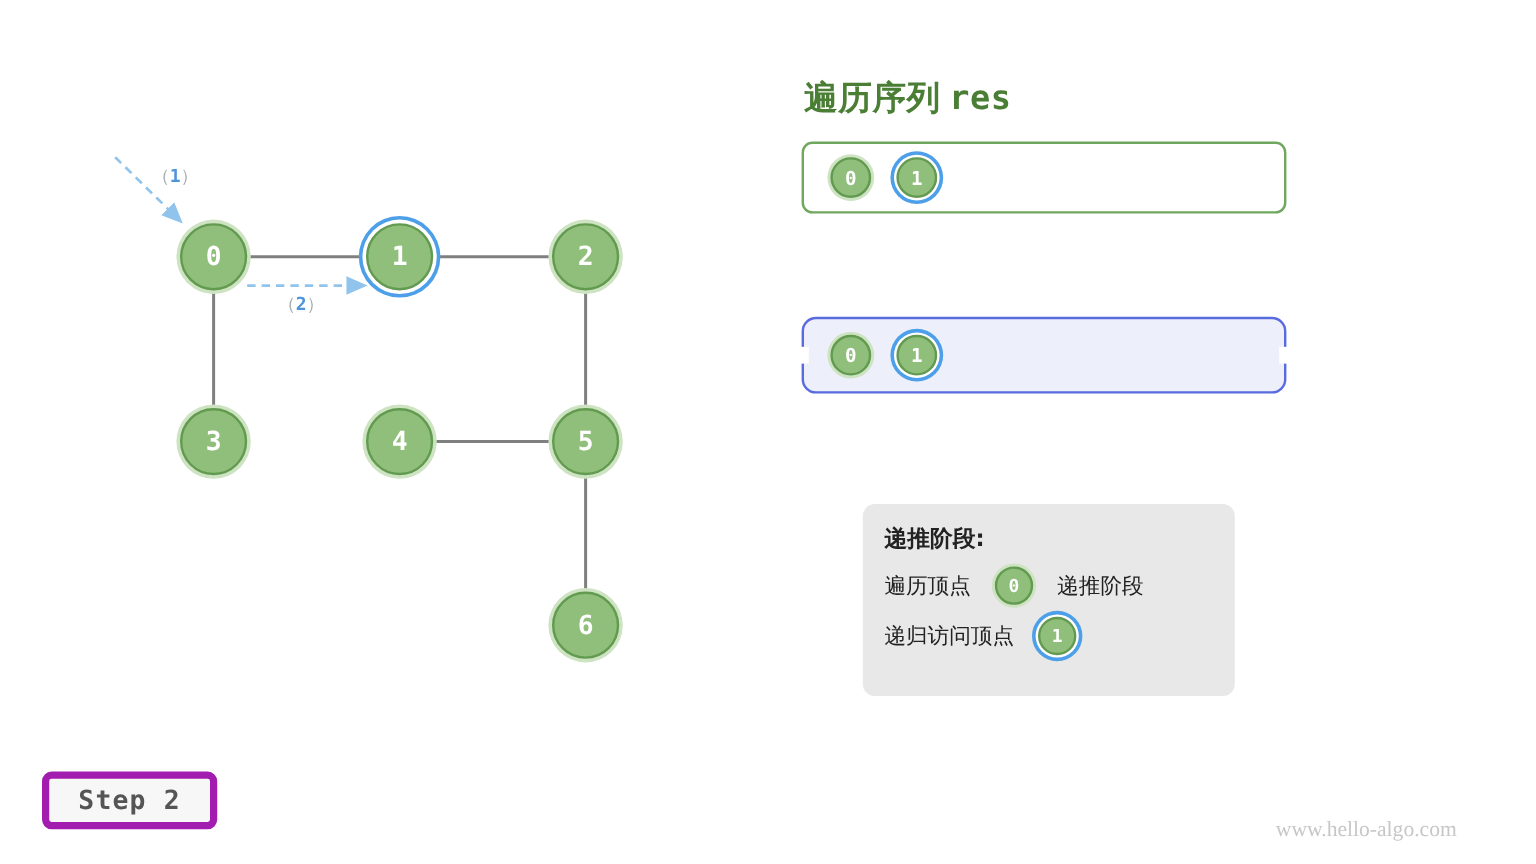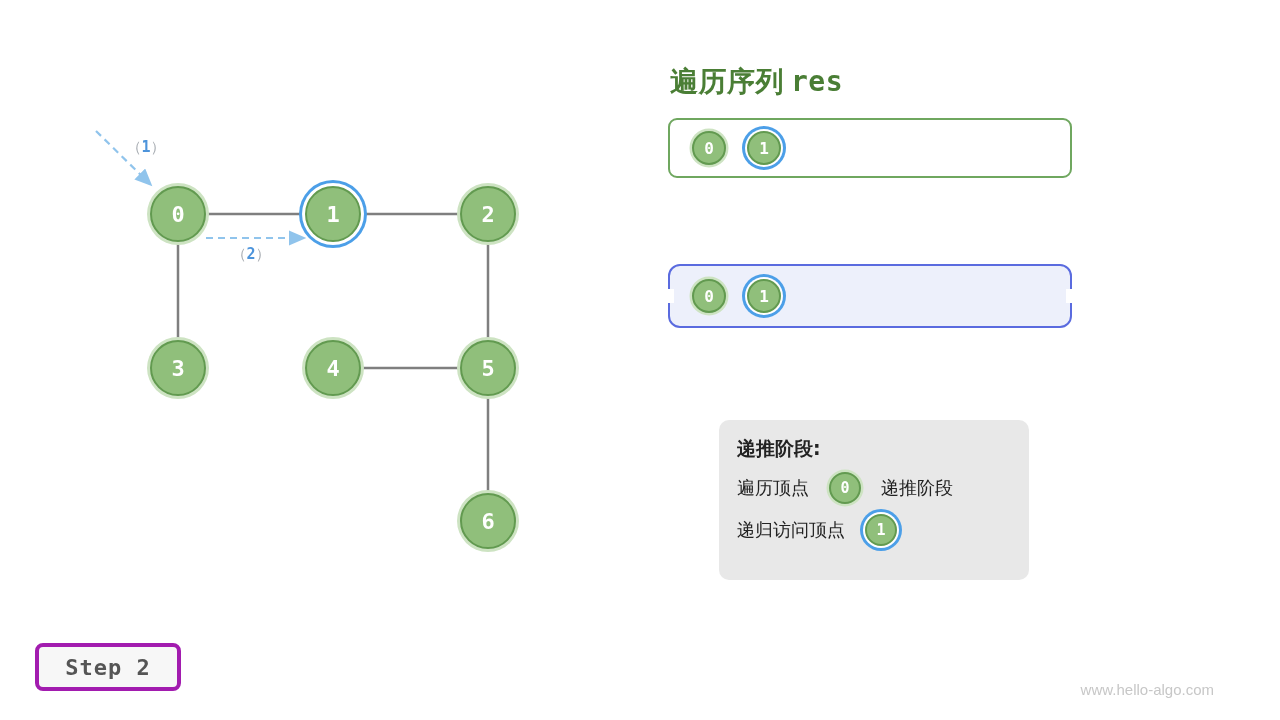--- a/index.html
+++ b/index.html
@@ -44,26 +44,26 @@
 
   .info-box{position:absolute;left:719px;top:420px;width:310px;height:160px;
             background:var(--info-bg);border-radius:10px;padding:16px 18px;box-sizing:border-box;
             display:flex;flex-direction:column;gap:10px;}
   .info-title{font-size:19px;font-weight:bold;color:#222;}
   .info-line{display:flex;align-items:center;gap:20px;font-size:18px;color:#222;white-space:nowrap;}
   .chips-inline{display:inline-flex;align-items:center;}
   .chips-inline .chip{width:32px;height:32px;font-size:15px;}
 
   .step-badge{position:absolute;left:35px;top:643px;width:146px;height:48px;
-              background:#F7F7F7;border:4px solid #a21caf;border-radius:8px;box-sizing:border-box;
+              background:#F7F7F7;border:6px solid #a21caf;border-radius:8px;box-sizing:border-box;
               display:flex;align-items:center;justify-content:center;
               font-family:"DejaVu Sans Mono",monospace;font-weight:bold;font-size:22px;color:#555;
               letter-spacing:1px;}
   .watermark{position:absolute;right:66px;top:681px;
-             font-family:Liberation Sans, sans-serif;font-size:15px;color:#C7C7C7;}
+             font-family:Liberation Serif, serif;font-size:18px;color:#C7C7C7;}
 </style>
 </head>
 <body>
 
 <div class="canvas">
 
   <svg class="graph" width="1280" height="720">
     <defs>
       <marker id="arrowhead" markerWidth="9" markerHeight="8" refX="6.5" refY="3.5" orient="auto">
         <path d="M0,0 L8,3.5 L0,7 Z" fill="#90C4EC"></path>

